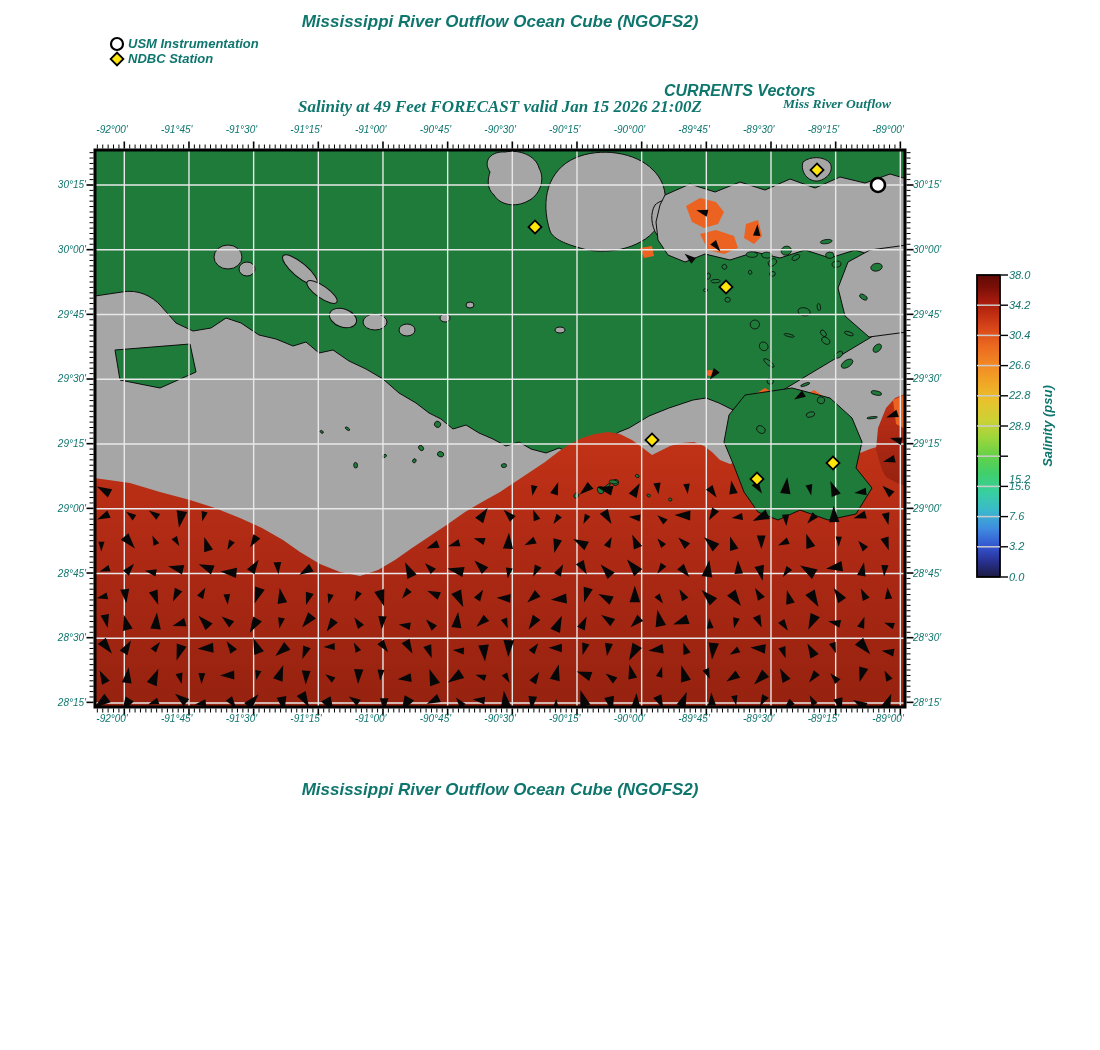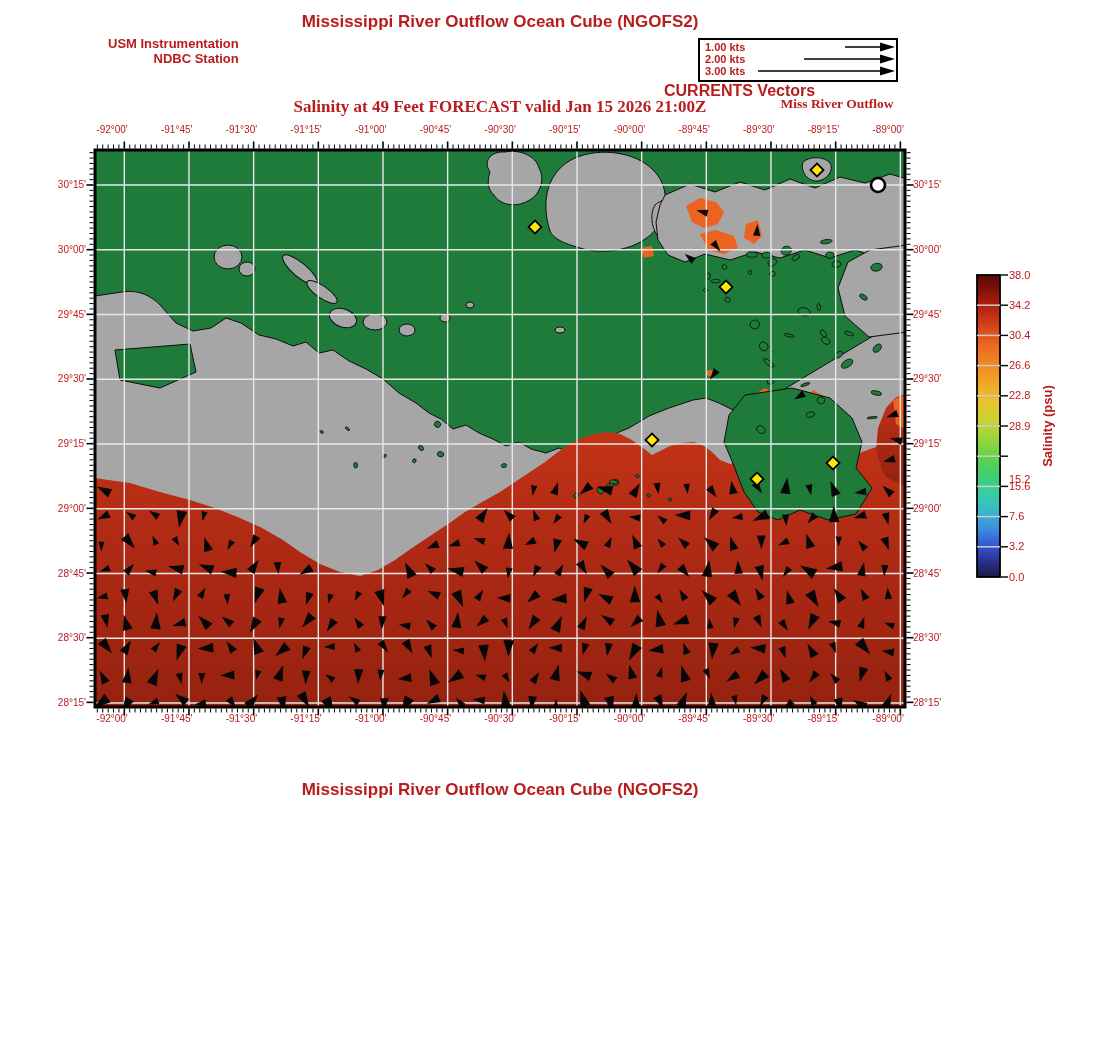--- a/index.html
+++ b/index.html
@@ -1,26 +1,26 @@
 <!DOCTYPE html>
 <html><head>
 <meta charset="utf-8">
 <style>
   html,body{margin:0;padding:0;background:#ffffff;}
   #fig{position:relative;width:1100px;height:988px;background:#ffffff;overflow:hidden;
-       font-family:"Liberation Sans",sans-serif;color:#b91c1c;}
+       font-family:"Liberation Sans",sans-serif;color:#0f766e;font-style:italic;}
   #plot{position:absolute;left:0;top:0;}
   .t-title{position:absolute;left:95px;width:810px;text-align:center;top:12px;
            font-size:17px;font-weight:bold;}
   .t-bottom{position:absolute;left:95px;width:810px;text-align:center;top:780px;
            font-size:17px;font-weight:bold;}
   .t-sub{position:absolute;left:95px;width:810px;text-align:center;top:97px;
          font-family:"Liberation Serif",serif;font-size:17px;font-weight:bold;}
   #marker-legend{position:absolute;left:108px;top:36px;}
-  .ml-row{display:flex;align-items:flex-end;height:15px;flex-direction:column;}
+  .ml-row{display:flex;align-items:center;height:15px;}
   .ml-row svg{display:block;margin-right:3px;}
   .ml-label{font-size:13px;font-weight:bold;line-height:15px;}
   #vector-legend{position:absolute;left:698px;top:38px;width:196px;height:40px;
                  border:2.5px solid #000;background:#fff;}
   .vl-row{position:absolute;left:5px;font-size:11px;font-weight:bold;line-height:12px;}
   .vl-arrow{position:absolute;right:0px;width:196px;height:12px;}
   #vl-caption{position:absolute;left:664px;top:82px;font-size:16px;font-weight:bold;}
   #region-label{position:absolute;left:770px;top:96px;width:134px;text-align:center;
                 font-family:"Liberation Serif",serif;font-size:13.5px;font-weight:bold;}
   .ax{position:absolute;font-size:10px;white-space:nowrap;}
@@ -989,37 +989,20 @@
       <span class="ml-label">USM Instrumentation</span>
     </div>
     <div class="ml-row">
       <svg width="17" height="16">
         <rect x="4.5" y="3.5" width="9" height="9" fill="#ffe60a" stroke="#000" stroke-width="1.8" transform="rotate(45 9 8)"></rect>
       </svg>
       <span class="ml-label">NDBC Station</span>
     </div>
   </div>
 
-  <div id="vector-legend">
-    <div class="vl-row" style="top:1px;">1.00 kts</div>
-    <div class="vl-row" style="top:13px;">2.00 kts</div>
-    <div class="vl-row" style="top:25px;">3.00 kts</div>
-    <svg class="vl-arrow" style="top:1px;">
-      <line x1="145" y1="6" x2="181" y2="6" stroke="#000" stroke-width="1.4"></line>
-      <polygon points="180,1.5 180,10.5 195,6" fill="#000"></polygon>
-    </svg>
-    <svg class="vl-arrow" style="top:13px;">
-      <line x1="104" y1="6" x2="181" y2="6" stroke="#000" stroke-width="1.4"></line>
-      <polygon points="180,1.5 180,10.5 195,6" fill="#000"></polygon>
-    </svg>
-    <svg class="vl-arrow" style="top:25px;">
-      <line x1="58" y1="6" x2="181" y2="6" stroke="#000" stroke-width="1.4"></line>
-      <polygon points="180,1.5 180,10.5 195,6" fill="#000"></polygon>
-    </svg>
-  </div>
   <div id="vl-caption">CURRENTS Vectors</div>
   <div id="region-label">Miss River Outflow</div>
 
   <div class="t-sub">Salinity at 49 Feet FORECAST valid Jan 15 2026 21:00Z</div>
 
   <div id="cb-title">Salinity (psu)</div>
 
   <div class="t-bottom">Mississippi River Outflow Ocean Cube (NGOFS2)</div>
 <div class="ax ax-lon" style="left: 96.3px; top: 124px;">-92°00'</div>
     <div class="ax ax-lon" style="left: 96.3px; top: 713px;">-92°00'</div>

